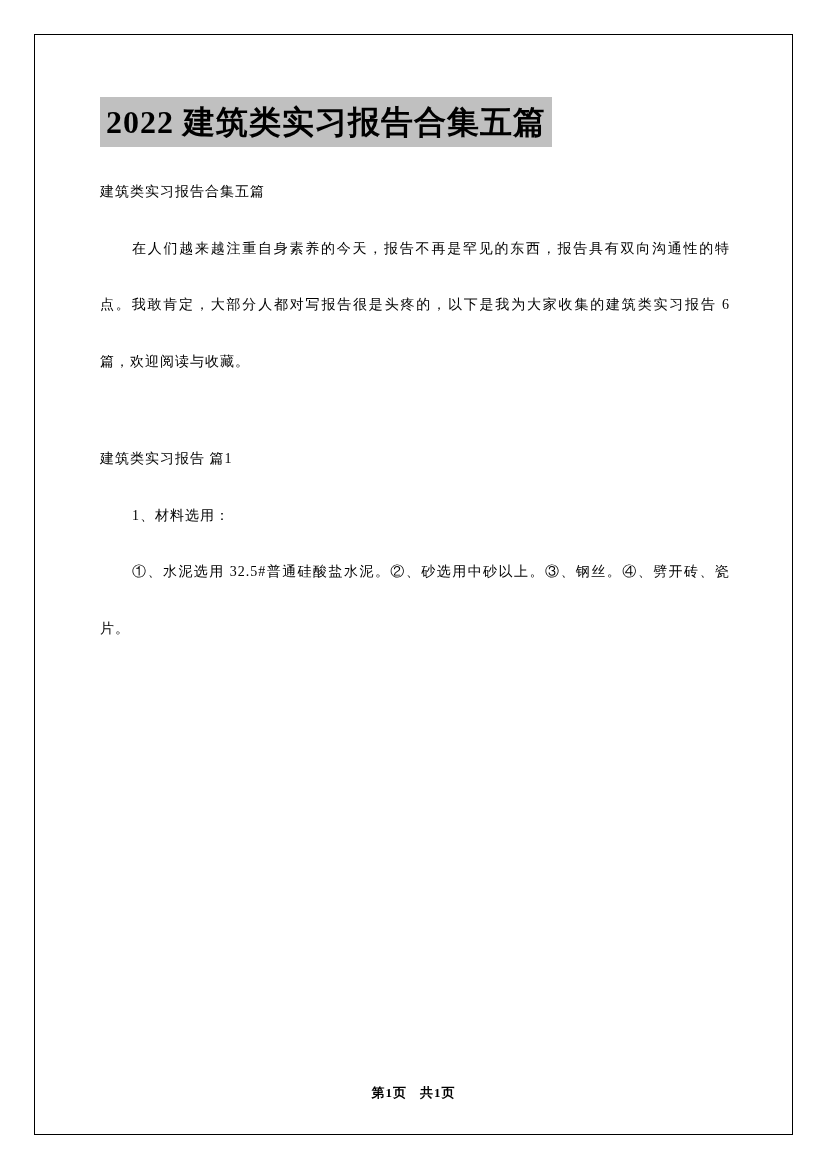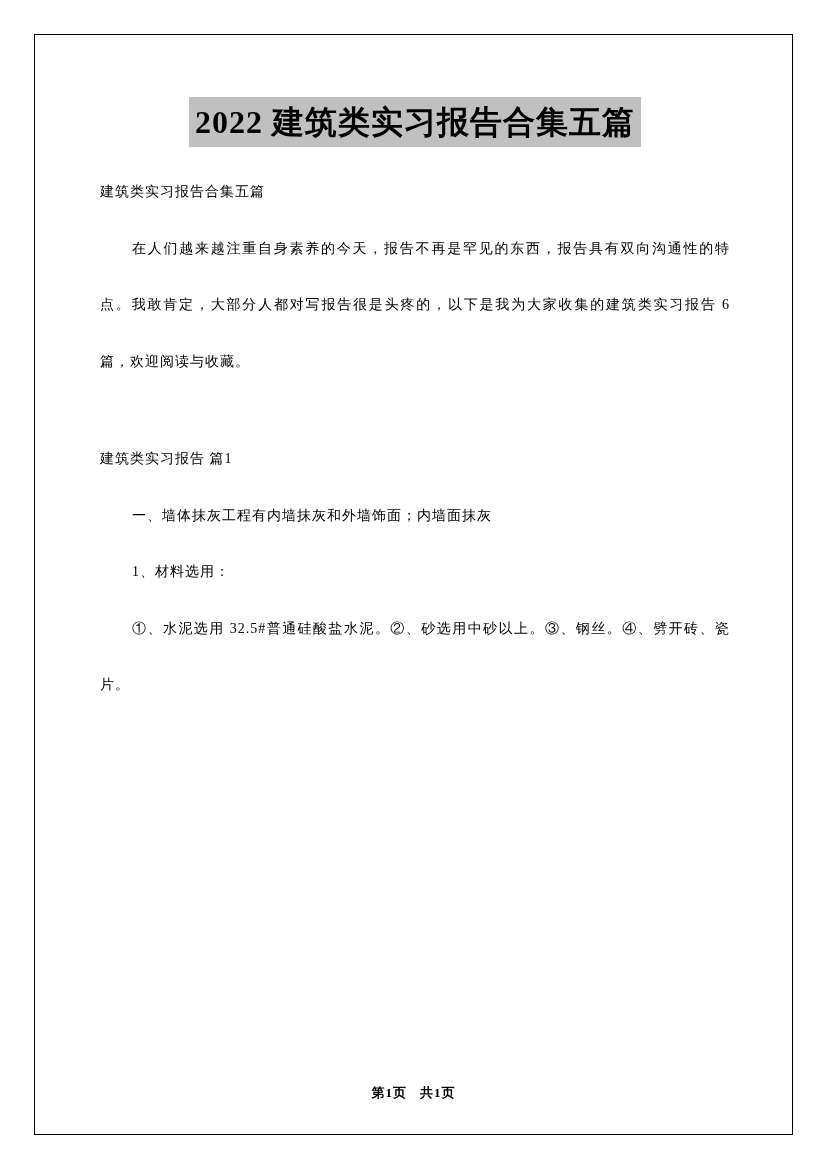--- a/index.html
+++ b/index.html
@@ -23,21 +23,20 @@
     background: #ffffff;
     border: 1px solid #000000;
     box-sizing: border-box;
     overflow: hidden;
   }
   .content {
     padding: 0 62px 0 65px;
   }
   .doc-title {
     margin: 62px 0 0 0;
-    text-align: center;
     font-weight: bold;
   }
   .title-highlight {
     display: inline-block;
     background: #c0c0c0;
     font-size: 32px;
     line-height: 50px;
     padding: 0 6px;
     letter-spacing: 1px;
     white-space: nowrap;
@@ -82,21 +81,20 @@
 
     <h1 class="doc-title"><span class="title-highlight">2022 建筑类实习报告合集五篇</span></h1>
 
     <p class="para subtitle">建筑类实习报告合集五篇</p>
 
     <p class="para indent">在人们越来越注重自身素养的今天，报告不再是罕见的东西，报告具有双向沟通性的特点。我敢肯定，大部分人都对写报告很是头疼的，以下是我为大家收集的建筑类实习报告 6 篇，欢迎阅读与收藏。</p>
 
     <p class="para section-gap">建筑类实习报告 篇1</p>
 
 
-    <p class="para indent">一、墙体抹灰工程有内墙抹灰和外墙饰面；内墙面抹灰</p>
 
     <p class="para indent">1、材料选用：</p>
 
     <p class="para indent">①、水泥选用 32.5#普通硅酸盐水泥。②、砂选用中砂以上。③、钢丝。④、劈开砖、瓷片。</p>
 
 
   </div>
 
   <div class="footer">
     <span class="page-number">第1页</span><span class="page-total">共1页</span>

